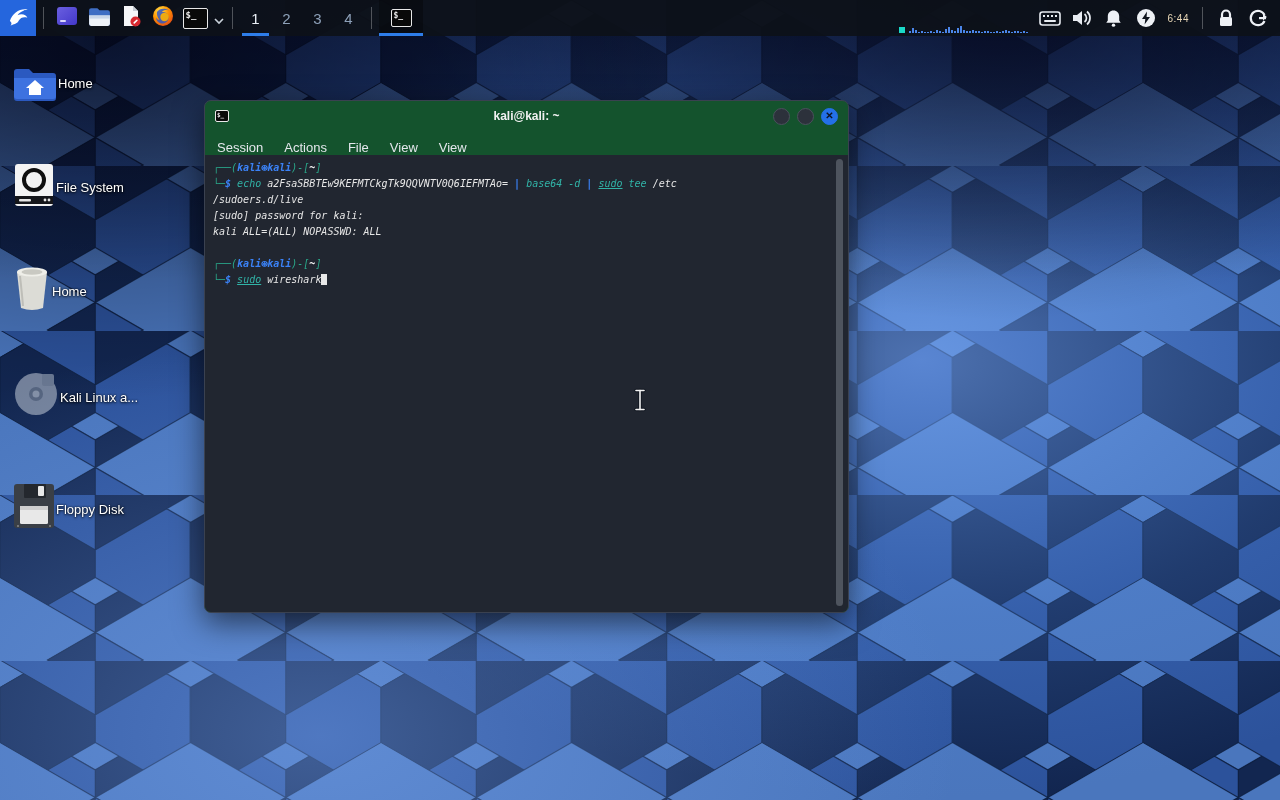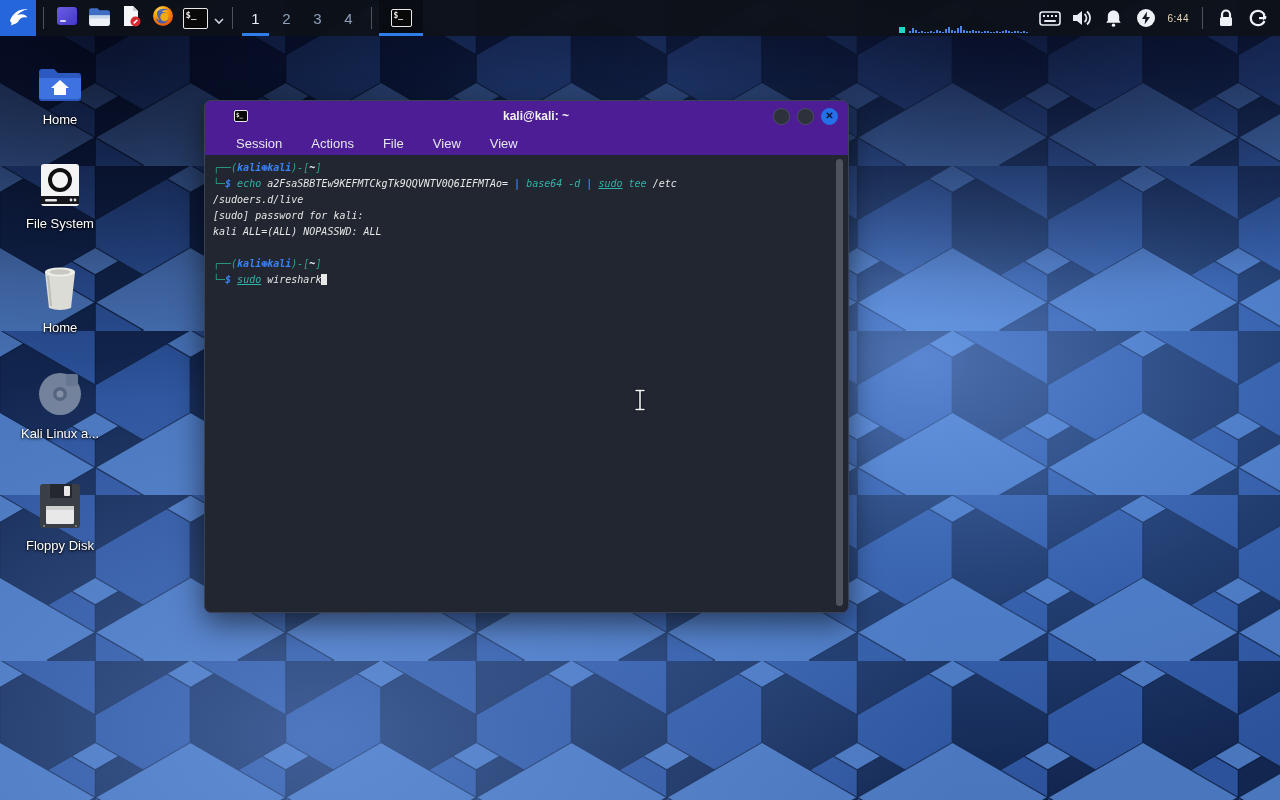--- a/index.html
+++ b/index.html
@@ -28,38 +28,38 @@
   .term-glyph.lg { width:25px; height:21px; font-size:9px; padding:2px 0 0 2px; }
   .term-glyph.md { width:21px; height:18px; font-size:8px; padding:2px 0 0 2px; }
   .term-glyph.sm { width:14px; height:12px; font-size:6px; padding:1px 0 0 1px; }
   #cpu-graph { display:flex; align-items:flex-end; gap:1px; height:12px; margin:0 6px 3px 0; align-self:flex-end; cursor:pointer; }
   #cpu-graph .marker { width:6px; height:6px; background:#1ad9c8; margin-right:3px; }
   #cpu-graph .bar { width:2px; background:#4f8df5; opacity:.95; }
   .tray-icon { width:26px; height:36px; display:flex; align-items:center; justify-content:center; cursor:pointer; margin:0 3px; }
   #clock { color:#ead9b8; font-size:10px; margin:0 6px; cursor:pointer; letter-spacing:.5px; }
 
   
-  .desk-icon { position:absolute; left:12px; width:96px; display:flex; flex-direction:column;
+  .desk-icon { position:absolute; left:12px; width:96px; display:flex; 
     align-items:center; z-index:10; cursor:pointer; }
   .desk-icon .art { height:50px; display:flex; align-items:flex-end; justify-content:center; }
   .desk-icon .lbl { margin-top:8px; color:#ffffff; font-size:13px; text-shadow:0 1px 3px rgba(0,0,0,0.9), 0 0 2px rgba(0,0,0,.8); white-space:nowrap; }
   #icon-home { top:54px; } #icon-fs { top:158px;text-align:right; } #icon-trash { top:262px; }
   #icon-kali { top:368px; } #icon-floppy { top:480px; }
 
   
   #term-win { position:absolute; left:204px; top:100px; width:645px; height:513px; z-index:20;
-    background:#4c1d95; border:1px solid #3a4150; border-radius:7px;
-    box-shadow:0 10px 30px rgba(0,0,0,0.55); overflow:hidden;padding-left:19px; }
+    background:#14532d; border:1px solid #3a4150; border-radius:7px;
+    box-shadow:0 10px 30px rgba(0,0,0,0.55); overflow:hidden; }
   #titlebar { height:30px; display:flex; align-items:center; padding:0 10px; position:relative; cursor:default; }
   #title-text { position:absolute; left:0; right:0; text-align:center; color:#f2f2f2; font-size:12px; font-weight:bold; }
   .win-btns { margin-left:auto; display:flex; gap:7px; z-index:2; }
   .win-btn { width:17px; height:17px; border-radius:50%; background:#2c313b; border:1px solid #4a515c; cursor:pointer; }
   .win-btn.close { background:#2470e8; border-color:#2470e8; color:#0d1322; font-size:10px; font-weight:bold;
     display:flex; align-items:center; justify-content:center; line-height:1; }
-  #menubar { height:24px; display:flex; align-items:center; padding:0 12px; gap:29px; }
+  #menubar { height:24px; display:flex; align-items:flex-end; padding:0 12px; gap:21px; }
   .menu-item { color:#e4e7ec; font-size:13px; cursor:pointer; }
   #term-body { position:absolute; top:54px; bottom:0; left:0; right:0; background:#212630; cursor:text; }
   #term-text { position:absolute; inset:5px 26px 5px 8px; font-family:"DejaVu Sans Mono", monospace;
     font-size:10px; line-height:16px; white-space:pre; color:#e6e6e6;font-style:italic; }
   #term-scrollbar { position:absolute; top:4px; bottom:6px; right:5px; width:7px; border-radius:4px;
     background:#4e545e; cursor:pointer; }
   .seg-frame { color:#2aa88a; }
   .seg-user  { color:#3b82f6; font-weight:bold; }
   .seg-path  { color:#efefef; font-weight:bold; }
   .seg-pipe  { color:#3b82f6; font-weight:bold; }

